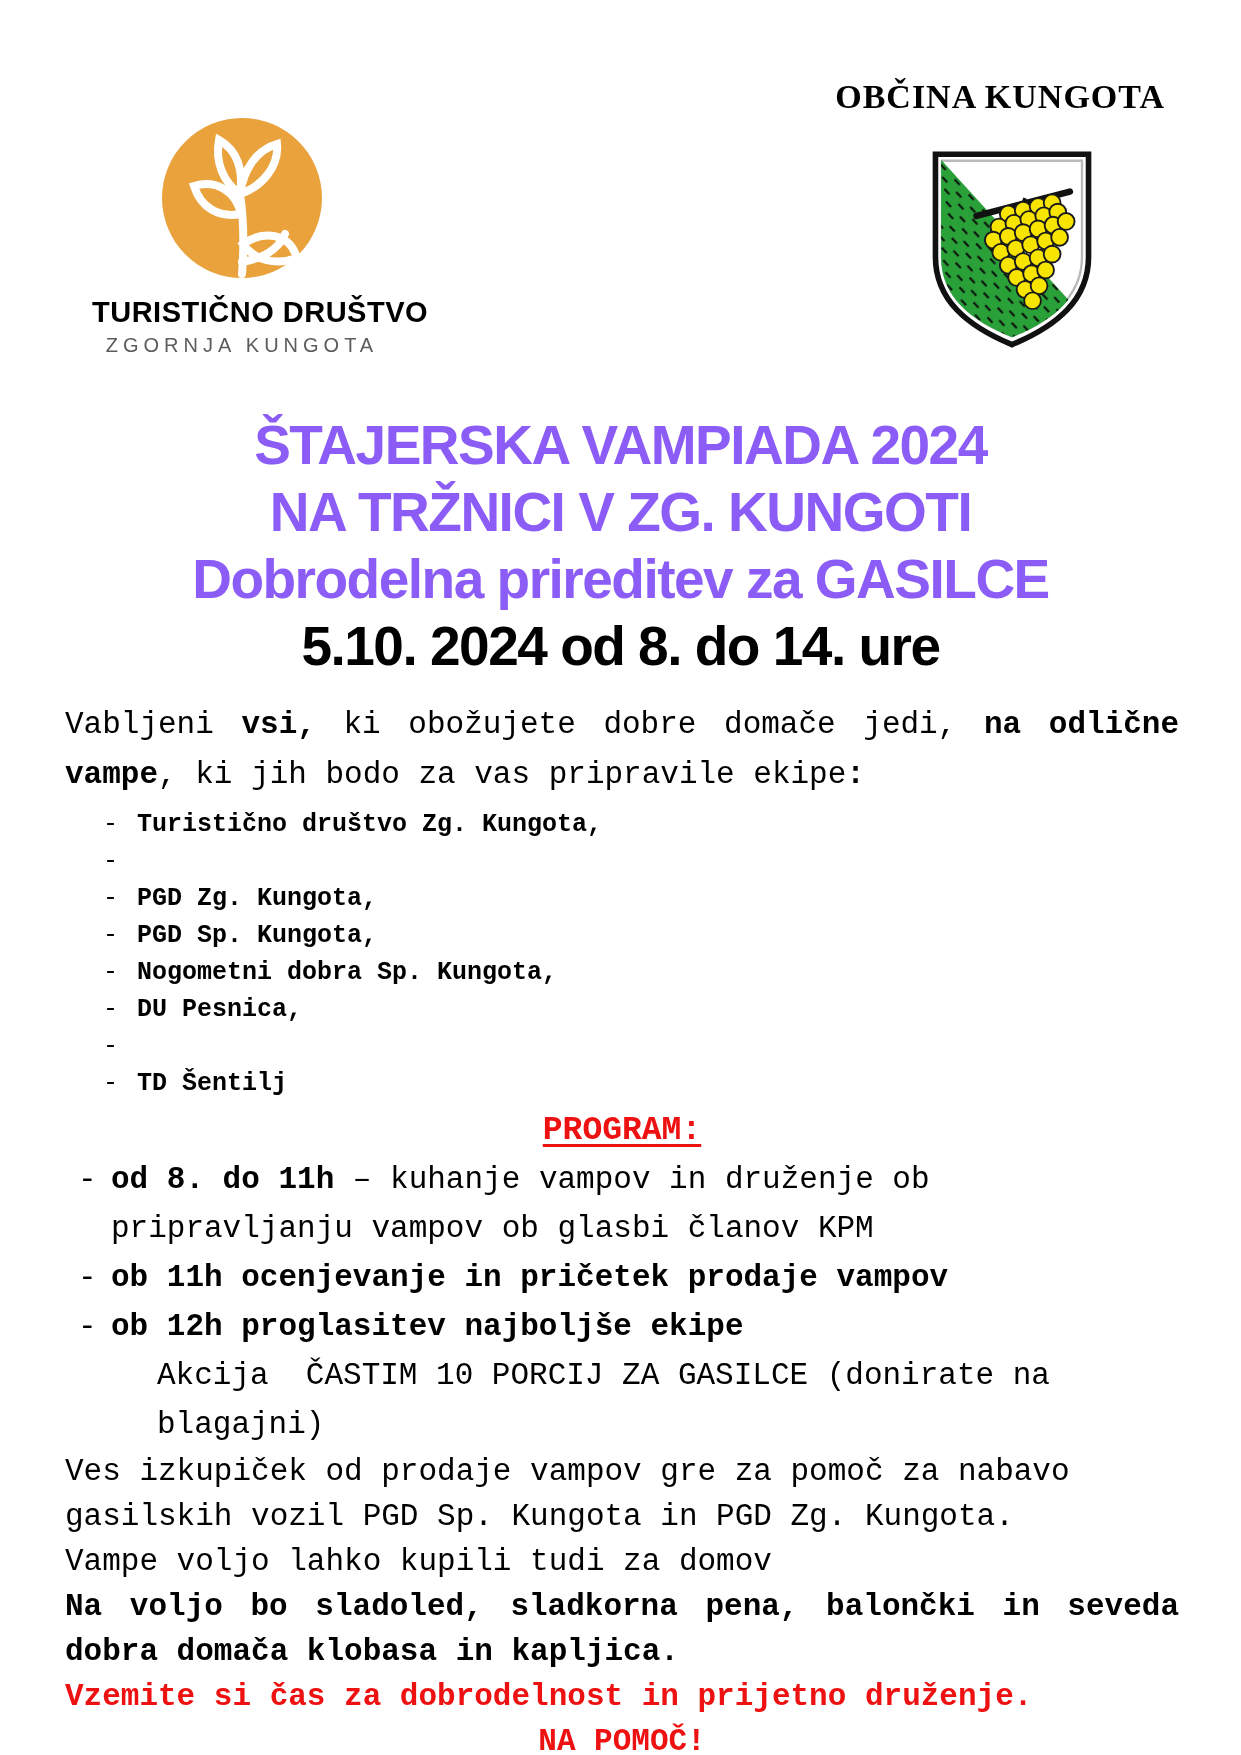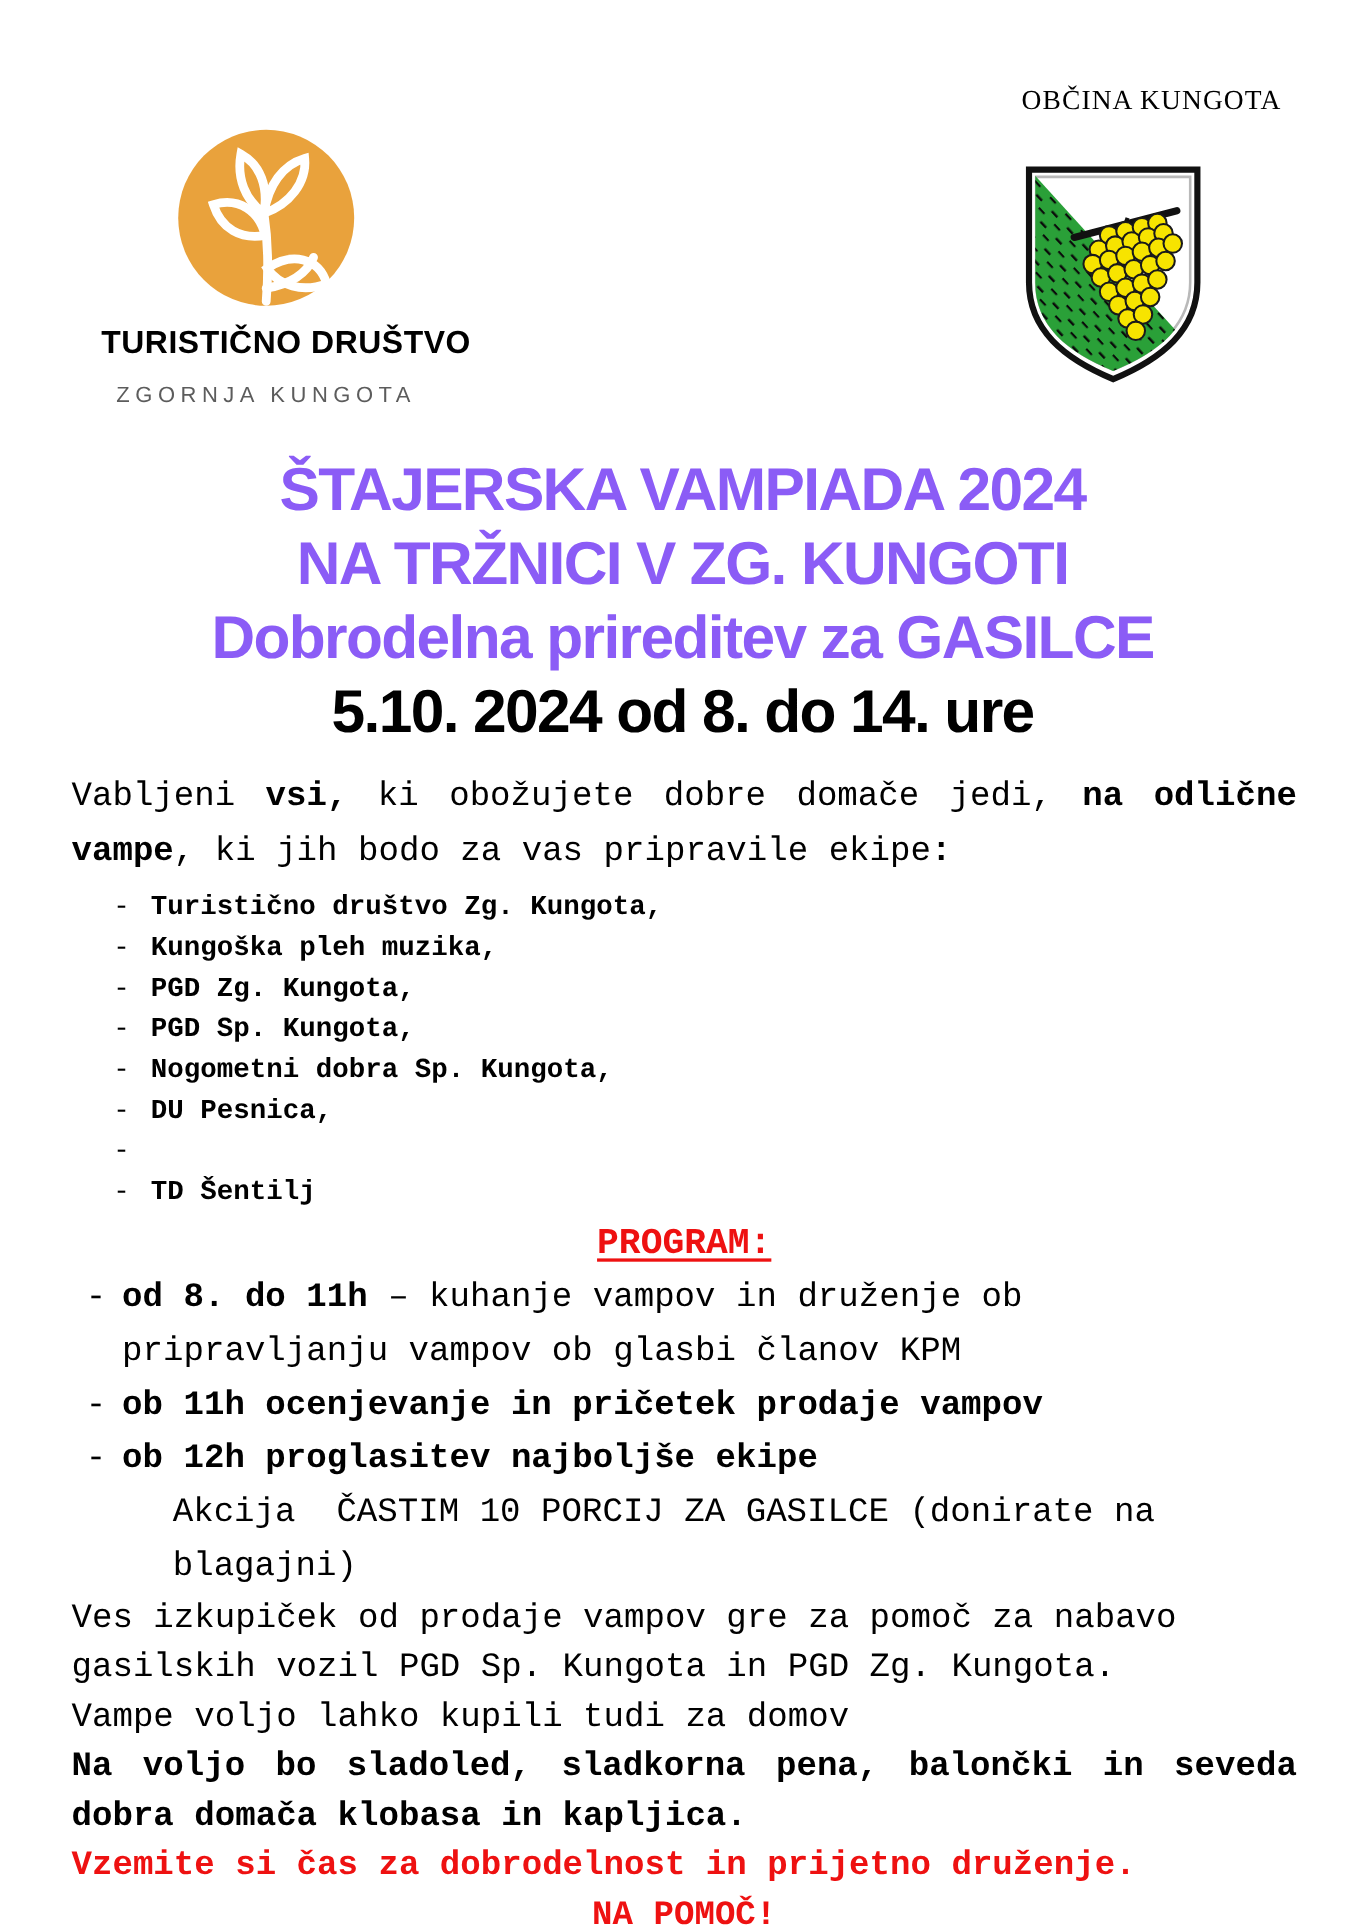--- a/index.html
+++ b/index.html
@@ -8,27 +8,27 @@
     width:1241px;height:1755px;
     background:#ffffff;
     font-family:"Liberation Sans",sans-serif;
     color:#000;
     overflow:hidden;
   }
   
   .municipality{
     position:absolute;top:78px;right:76px;
     font-family:"Liberation Serif",serif;
-    font-size:25px;letter-spacing:1px;
+    font-size:34px;letter-spacing:1px;font-weight:bold;
   }
   
   .logo-block{position:absolute;top:112px;left:92px;width:300px;text-align:center;}
   .logo-block svg{display:block;margin:0 auto;}
   .logo-line1{margin-top:12px;font-weight:bold;font-size:29px;letter-spacing:.5px;white-space:nowrap;}
-  .logo-line2{margin-top:19px;color:#5c5c5c;font-size:20px;letter-spacing:5px;white-space:nowrap;}
+  .logo-line2{margin-top:5px;color:#5c5c5c;font-size:20px;letter-spacing:5px;white-space:nowrap;}
   
   .coa{position:absolute;top:146px;left:928px;}
   
   .titles{position:absolute;top:412px;left:0;width:100%;text-align:center;}
   .t-line{font-weight:bold;font-size:55px;line-height:67px;letter-spacing:-1.5px;}
   .t-red{color:#8b5cf6;}
   .t-black{color:#000;}
   
   .content{position:absolute;top:700px;left:65px;width:1114px;font-family:Liberation Mono, monospace;}
   .intro{font-size:31px;line-height:50px;text-align:justify;margin:0;}
@@ -136,21 +136,20 @@
 
     <p class="intro"><span>Vabljeni </span><b>vsi,</b><span> ki obožujete dobre domače jedi, </span><b>na odlične vampe</b><span>, ki jih bodo za vas pripravile ekipe</span><b>:</b></p>
 
     <ul class="teams">
       <li>
           <span class="dash">-</span>
           <span>Turistično društvo Zg. Kungota,</span>
         </li>
       <li>
           <span class="dash">-</span>
-          <span>Kungoška pleh muzika,</span>
         </li>
       <li>
           <span class="dash">-</span>
           <span>PGD Zg. Kungota,</span>
         </li>
       <li>
           <span class="dash">-</span>
           <span>PGD Sp. Kungota,</span>
         </li>
       <li>

